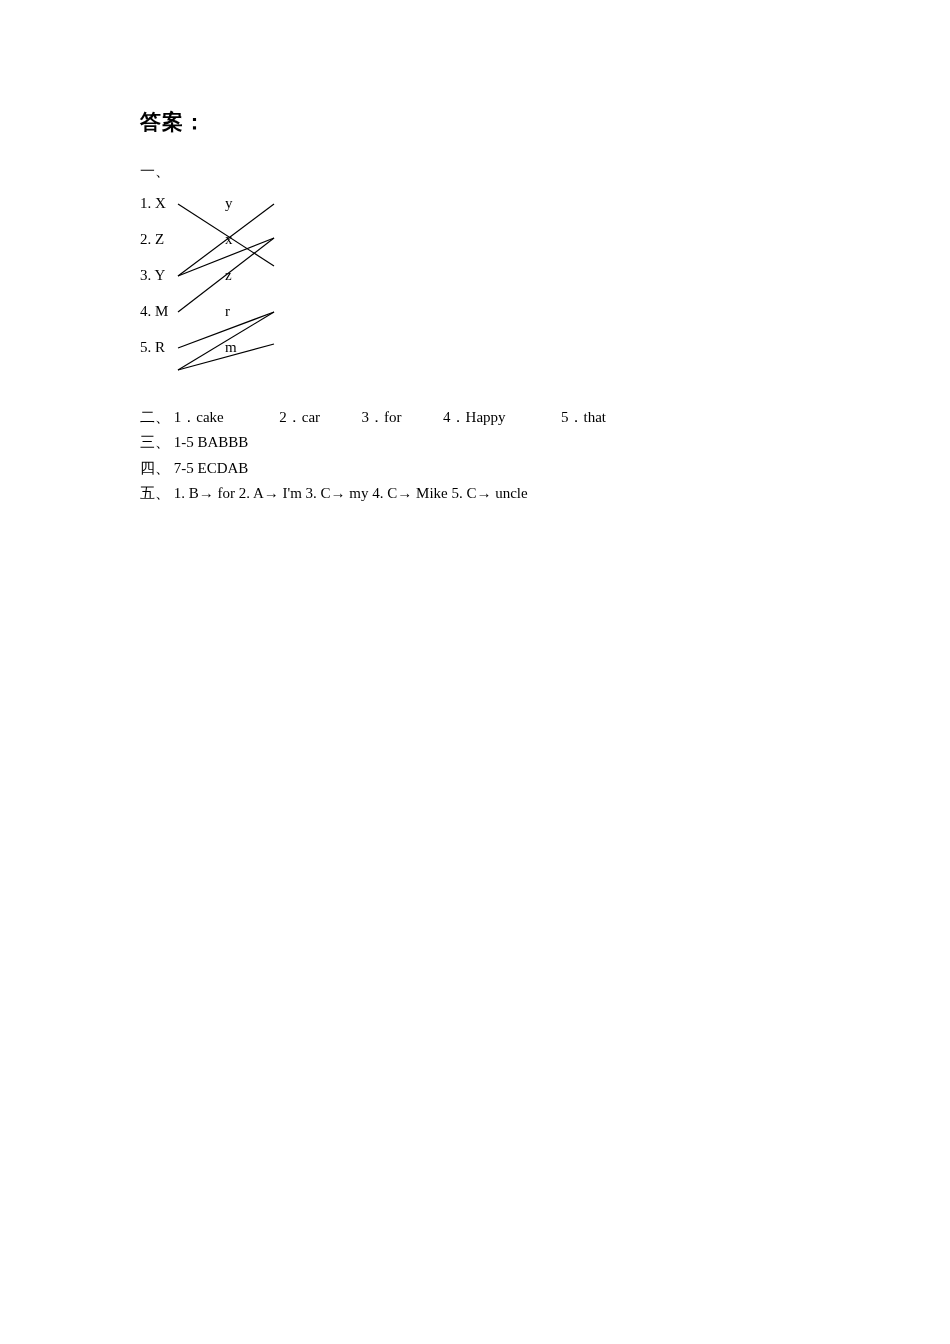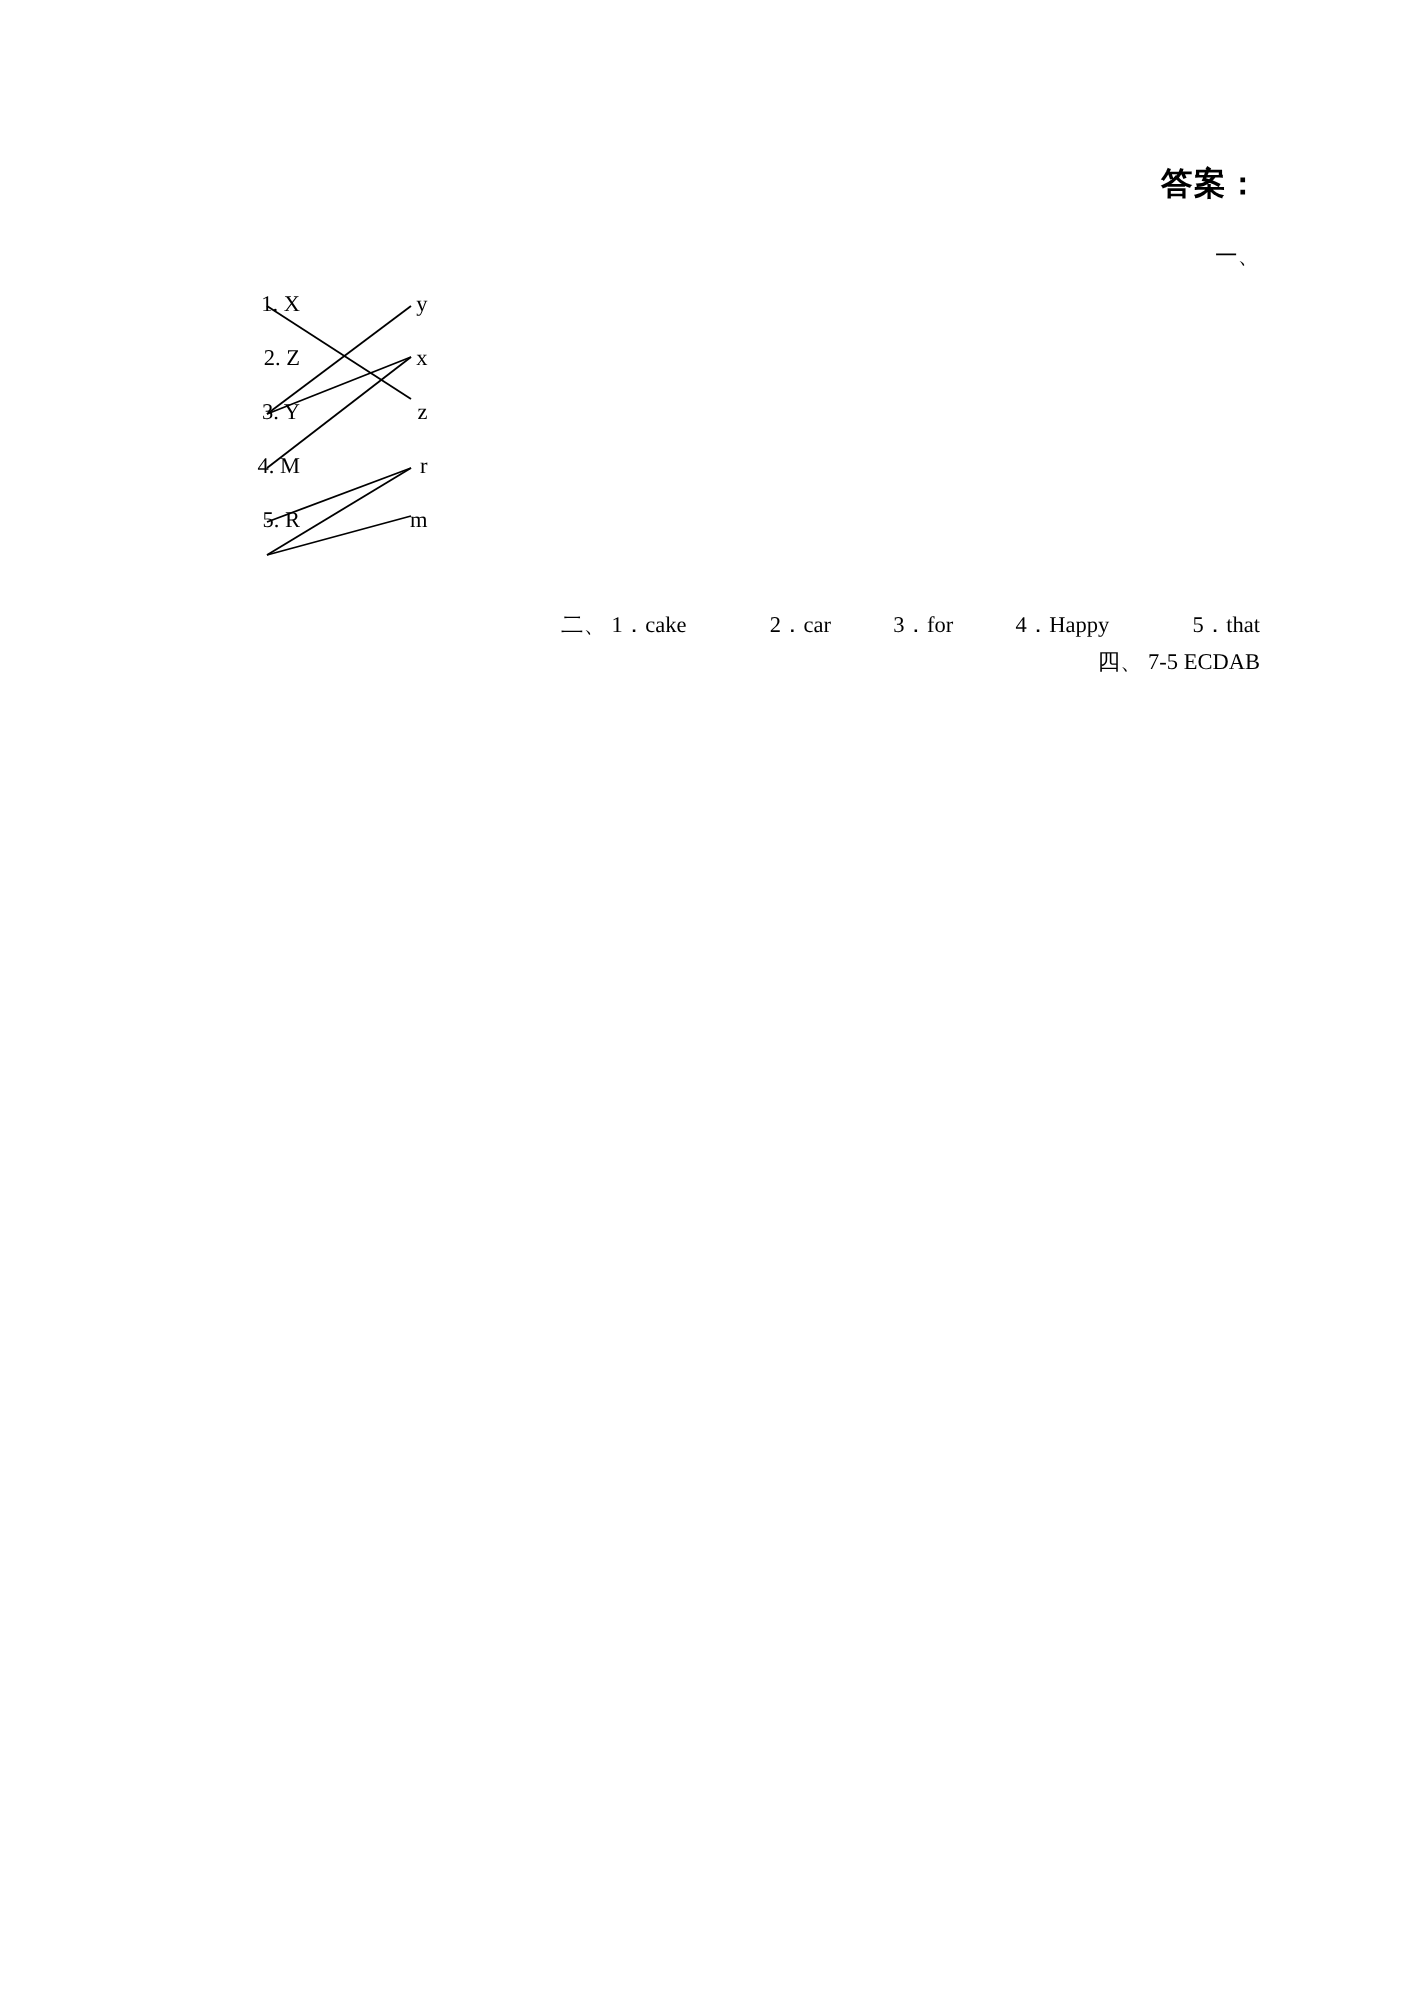--- a/index.html
+++ b/index.html
@@ -14,21 +14,20 @@
     font-family: "Liberation Serif", serif;
     color: #000000;
     overflow: hidden;
   }
   .page {
     position: absolute;
     left: 0; top: 0;
     width: 950px;
     height: 1344px;
     background: #fff;
-    text-align: right;
   }
   .content {
     position: absolute;
     left: 140px;
     top: 110px;
     width: 700px;
   }
   .answer-title {
     font-family: "DejaVu Sans", sans-serif;
     font-weight: bold;
@@ -145,21 +144,29 @@
       <span class="gap-a"></span>
       <span class="inline">2．car</span>
       <span class="gap-b"></span>
       <span class="inline">3．for</span>
       <span class="gap-c"></span>
       <span class="inline">4．Happy</span>
       <span class="gap-d"></span>
       <span class="inline">5．that</span>
     </div>
 
+    <div class="sec-row">
+      <span class="inline">三、</span>
+      <span class="inline">1-5 BABBB</span>
+    </div>
 
     <div class="sec-row">
       <span class="inline">四、</span>
       <span class="inline">7-5 ECDAB</span>
     </div>
 
+    <div class="sec-row">
+      <span class="inline">五、</span>
+      <span class="inline">1. B→ for   2. A→ I'm   3. C→ my   4. C→ Mike   5. C→ uncle</span>
+    </div>
 
   </div>
 </div>
 
 </body></html>

